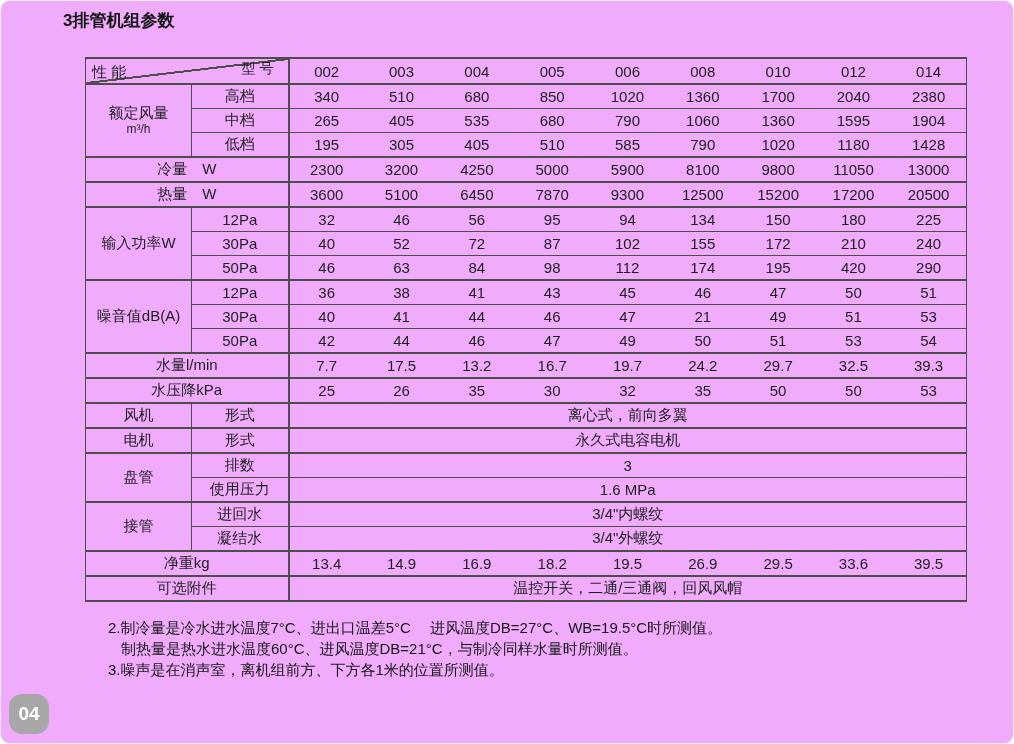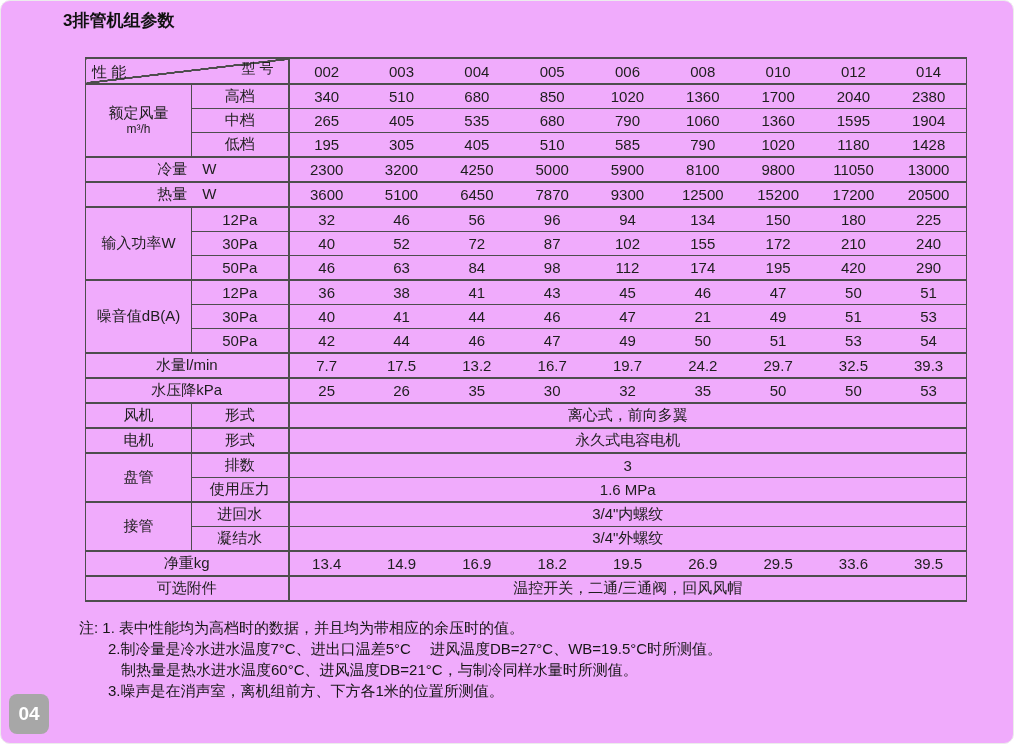--- a/index.html
+++ b/index.html
@@ -51,21 +51,21 @@
     position:absolute;left:78px;top:616px;
     font-size:15px;line-height:21px;color:#161616;
   }
   .note-line{white-space:nowrap;}
   .note-line.ind0{padding-left:0;}
   .note-line.ind1{padding-left:29px;}
   .note-line.ind2{padding-left:42px;}
   .badge{
     position:absolute;left:8px;top:693px;width:40px;height:40px;
     display:flex;align-items:center;justify-content:center;
-    color:#fff;font-size:19px;font-weight:bold;border-radius:8px;
+    color:#fff;font-size:19px;font-weight:bold;border-radius:13px;
   }
 </style>
 </head>
 <body>
 
 <div class="page">
   <h1 class="title">3排管机组参数</h1>
 
   <table class="spec">
     <colgroup>
@@ -164,21 +164,21 @@
           <td class="val">20500</td>
         </tr>
         <tr class="sec">
           <td class="lbl" rowspan="3">
             <div class="l1">输入功率W</div>
           </td>
           <td class="sub">12Pa</td>
           <td class="val">32</td>
           <td class="val">46</td>
           <td class="val">56</td>
-          <td class="val">96</td>
+          <td class="val">95</td>
           <td class="val">94</td>
           <td class="val">134</td>
           <td class="val">150</td>
           <td class="val">180</td>
           <td class="val">225</td>
         </tr>
         <tr class="inner">
           <td class="sub">30Pa</td>
           <td class="val">40</td>
           <td class="val">52</td>
@@ -314,20 +314,19 @@
           <td class="val">39.5</td>
         </tr>
         <tr class="sec">
           <td class="mlbl" colspan="2">可选附件</td>
           <td class="val" colspan="9">温控开关，二通/三通阀，回风风帽</td>
         </tr>
       </tbody>
   </table>
 
   <div class="notes">
-      <div class="note-line ind0">注: 1. 表中性能均为高档时的数据，并且均为带相应的余压时的值。</div>
       <div class="note-line ind1">2.制冷量是冷水进水温度7°C、进出口温差5°C　 进风温度DB=27°C、WB=19.5°C时所测值。</div>
       <div class="note-line ind2">制热量是热水进水温度60°C、进风温度DB=21°C，与制冷同样水量时所测值。</div>
       <div class="note-line ind1">3.噪声是在消声室，离机组前方、下方各1米的位置所测值。</div>
     </div>
 
   <div class="badge" style="background: rgb(167, 167, 167);">04</div>
 </div>
 
 </body></html>

